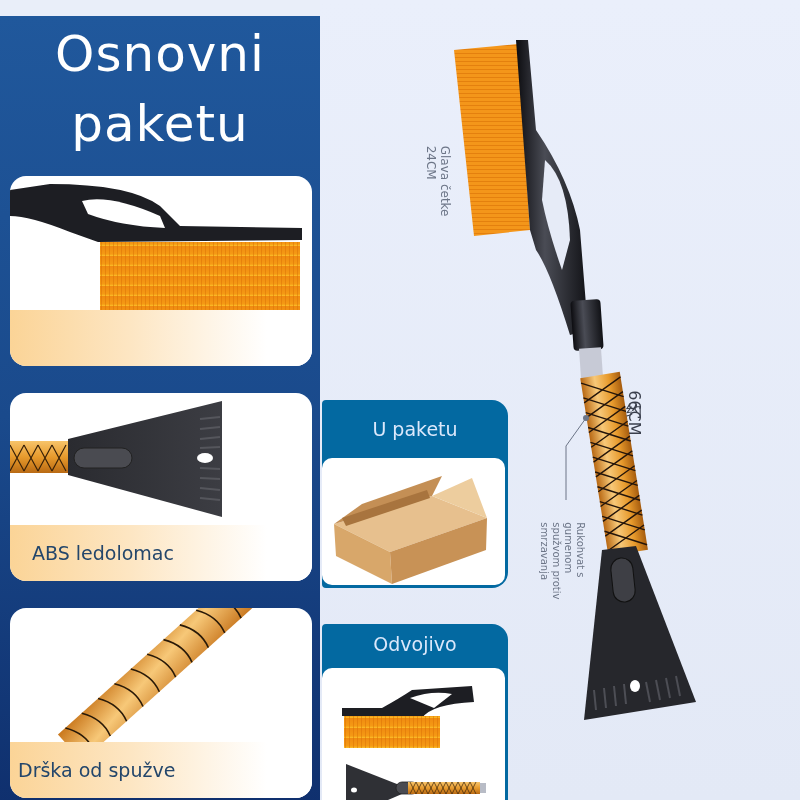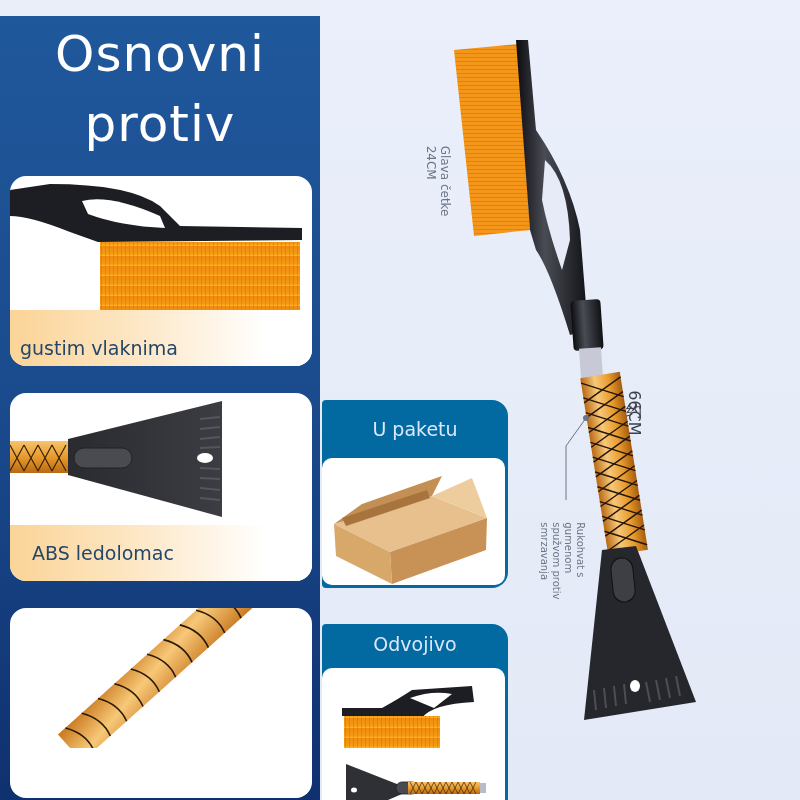--- a/index.html
+++ b/index.html
@@ -15,41 +15,40 @@
   .side-card .hdr { height: 58px; color: #dbe8fb; font-size: 19px; text-align: center; line-height: 58px; }
   .side-card .body { position: absolute; left: 0; top: 58px; right: 3px; bottom: 3px; background: #fff; border-radius: 10px; }
   .vtext { position: absolute; color: #6c7587; font-size: 11px; line-height: 13px; writing-mode: vertical-rl; white-space: pre; }
   svg { position: absolute; }
 </style>
 </head>
 <body>
 
 <div class="left-panel">
   <div class="title l1">Osnovni</div>
-  <div class="title l2">protiv</div>
+  <div class="title l2">paketu</div>
 
   <div class="card" style="top:160px;height:190px;">
     <svg width="302" height="150" viewBox="0 0 302 150" style="left:0;top:0;">
       <defs>
         <linearGradient id="br1" x1="0" y1="0" x2="0" y2="1">
           <stop offset="0" stop-color="#f08a10"></stop>
             <stop offset="0.8" stop-color="#f59a14"></stop>
             <stop offset="1" stop-color="#fbc02a"></stop>
         </linearGradient>
         <pattern id="bristles" width="4" height="10" patternUnits="userSpaceOnUse">
           <rect width="4" height="10" fill="url(#br1)"></rect>
             <rect x="3" width="1" height="10" fill="#d97206" opacity="0.5"></rect>
         </pattern>
       </defs>
       <path d="M0 14 L40 8 Q120 8 150 30 L170 50 L292 52 L292 64 L88 66 L60 56 Q20 40 0 40 Z" fill="#1d1e23"></path>
       <path d="M72 25 Q100 18 150 40 L155 52 Q110 50 78 38 Z" fill="#fff"></path>
       <rect x="90" y="66" width="200" height="70" fill="url(#bristles)"></rect>
     </svg>
     <div class="caption">
-      <span style="top:26px;">gustim vlaknima</span>
     </div>
   </div>
 
   <div class="card" style="top:377px;height:188px;padding-left:31px;">
     <svg width="302" height="140" viewBox="0 0 302 140" style="left:0;top:0;">
       <defs>
         <linearGradient id="gold" x1="0" y1="0" x2="0" y2="1">
           <stop offset="0" stop-color="#f7c46a"></stop>
             <stop offset="0.5" stop-color="#e79a2c"></stop>
             <stop offset="1" stop-color="#b96a14"></stop>
@@ -89,20 +88,23 @@
             <stop offset="1" stop-color="#c46f16"></stop>
         </linearGradient>
       </defs>
       <g transform="translate(60,140) rotate(-42)">
         <rect x="0" y="-18" width="260" height="36" fill="url(#gold2)"></rect>
         <g stroke="#2a1a08" stroke-width="1.6" fill="none">
           <path d="M10 -18 Q22 0 16 18 M32 -18 Q44 0 38 18 M54 -18 Q66 0 60 18 M76 -18 Q88 0 82 18 M98 -18 Q110 0 104 18 M120 -18 Q132 0 126 18 M142 -18 Q154 0 148 18 M164 -18 Q176 0 170 18 M186 -18 Q198 0 192 18 M208 -18 Q220 0 214 18 M230 -18 Q242 0 236 18"></path>
         </g>
       </g>
     </svg>
+    <div class="caption">
+      <span style="top:16px;left:8px;">Drška od spužve</span>
+    </div>
   </div>
 </div>
 
 <div class="right-bg"></div>
 
 <div class="side-card" style="top:400px;height:188px;">
   <div class="hdr">U paketu</div>
   <div class="body">
     <svg width="183" height="127" viewBox="0 0 183 127" style="left:0;top:0;">
       <polygon points="12,66 110,38 165,60 68,94" fill="#e7c08e"></polygon>

